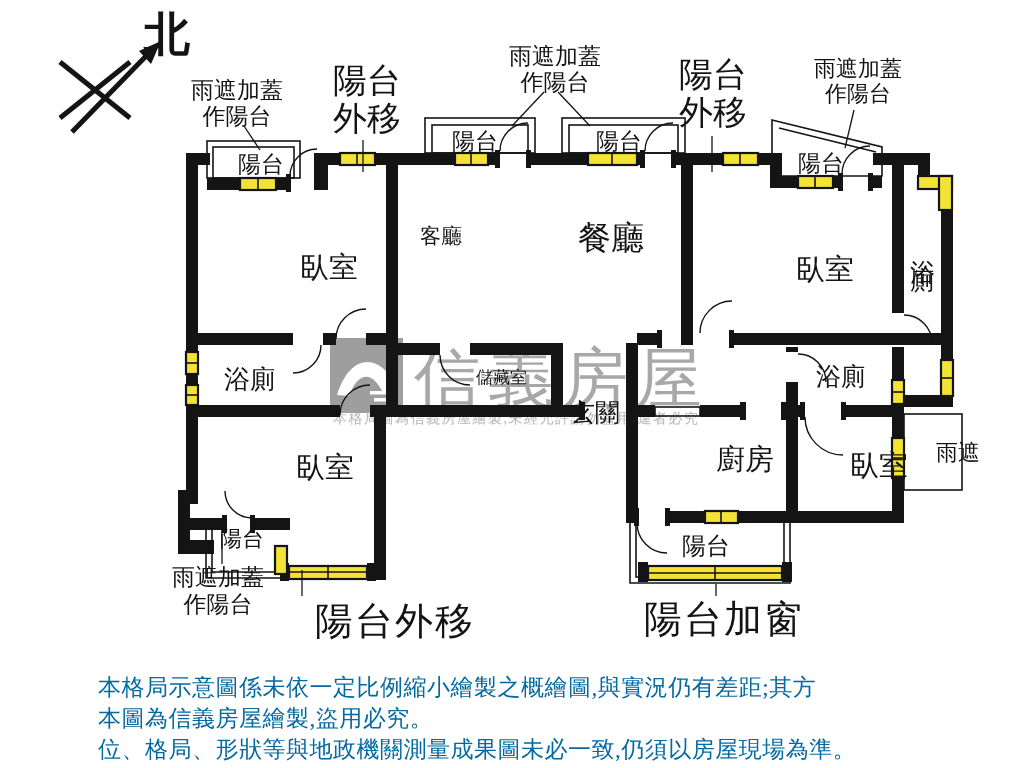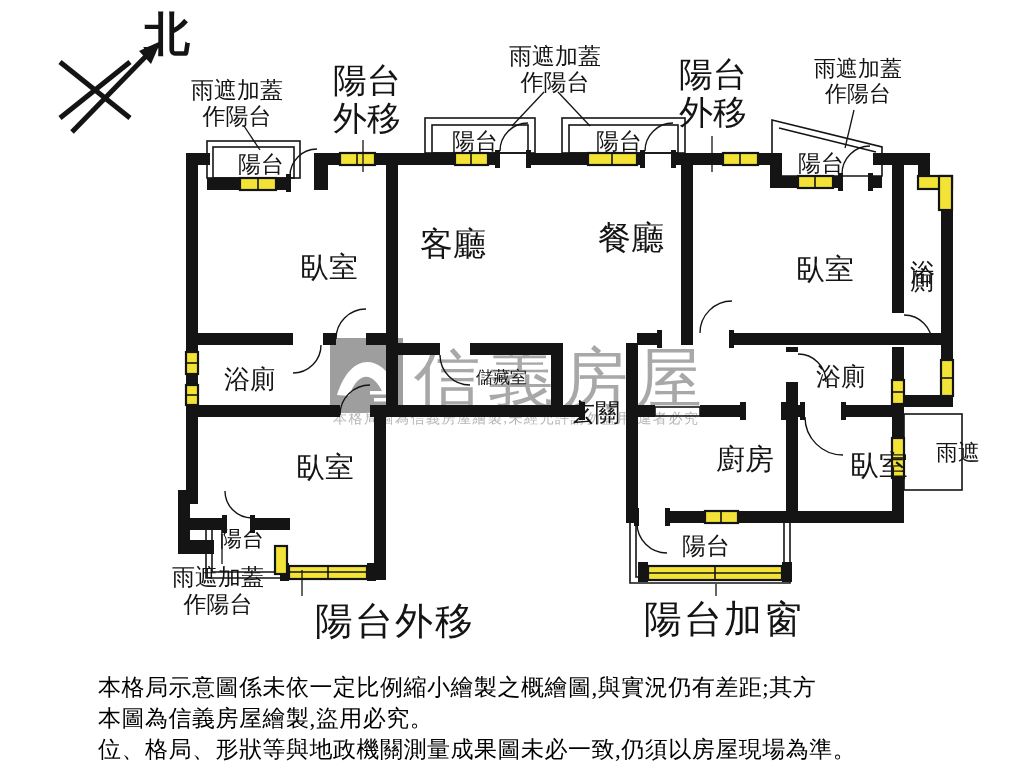--- a/index.html
+++ b/index.html
@@ -17,21 +17,21 @@
   .leader{stroke:#141414;stroke-width:1.3;}
   .divline{stroke:#141414;stroke-width:1.6;}
   .room{font-size:29px;margin-left:44px;}
   .small{font-size:23px;}
   .two-line{text-align:center;line-height:26px;font-size:23px;}
   .big-annot{font-size:38px;letter-spacing:2px;}
   .vert{writing-mode:vertical-rl;letter-spacing:6px;}
   #wm-brand{font-size:66px;letter-spacing:8px;color:#a8a8a8;}
   #wm-notice{font-size:14px;letter-spacing:1.5px;color:#b5b5b5;}
   #wm-logo{width:73px;height:75px;background:#9e9e9e;}
-  #disclaimer{font-size:23px;line-height:31px;color:#000000;letter-spacing:0.5px;}
+  #disclaimer{font-size:23px;line-height:31px;color:#0369a1;letter-spacing:0.5px;}
   #north-label{font-size:46px;font-weight:bold;}
 </style>
 </head>
 <body>
 
 <div id="canvas">
 
   <div id="wm-logo" class="abs wm" style="left:330px;top:338px;">
     <svg width="73" height="75" viewBox="0 0 73 75">
       <path d="M 7,57 C 20,16 48,14 66,47 L 53,55 C 42,32 28,34 19,58 Z" fill="#ffffff"></path>
@@ -252,22 +252,22 @@
   </div>
 
   <div class="abs lbl small" style="left:238px;top:149px;">陽台</div>
   <div class="abs lbl small" style="left:452px;top:126px;">陽台</div>
   <div class="abs lbl small" style="left:596px;top:126px;">陽台</div>
   <div class="abs lbl small" style="left:798px;top:148px;">陽台</div>
   <div class="abs lbl" style="left:220px;top:524px;font-size:22px;">陽台</div>
   <div class="abs lbl" style="left:682px;top:530px;font-size:24px;">陽台</div>
 
   <div class="abs lbl room" style="left:256px;top:248px;">臥室</div>
-  <div class="abs lbl" style="left:420px;top:222px;font-size:33px;">客廳</div>
-  <div class="abs lbl" style="left:578px;top:216px;font-size:33px;margin-left:20px;">餐廳</div>
+  <div class="abs lbl" style="left:420px;top:222px;font-size:21px;">客廳</div>
+  <div class="abs lbl" style="left:578px;top:216px;font-size:33px;">餐廳</div>
   <div class="abs lbl room" style="left:752px;top:250px;">臥室</div>
   <div class="abs lbl vert" style="left:906px;top:240px;font-size:25px;">浴廁</div>
   <div class="abs lbl" style="left:224px;top:362px;font-size:26px;">浴廁</div>
   <div class="abs lbl" style="left:476px;top:366px;font-size:17px;">儲藏室</div>
   <div class="abs lbl" style="left:570px;top:376px;font-size:25px;margin-top:20px;">玄關</div>
   <div class="abs lbl" style="left:816px;top:360px;font-size:25px;">浴廁</div>
   <div class="abs lbl room" style="left:252px;top:448px;">臥室</div>
   <div class="abs lbl room" style="left:672px;top:440px;">廚房</div>
   <div class="abs lbl room" style="left:806px;top:446px;">臥室</div>
   <div class="abs lbl" style="left:908px;top:438px;font-size:22px;margin-left:28px;">雨遮</div>

